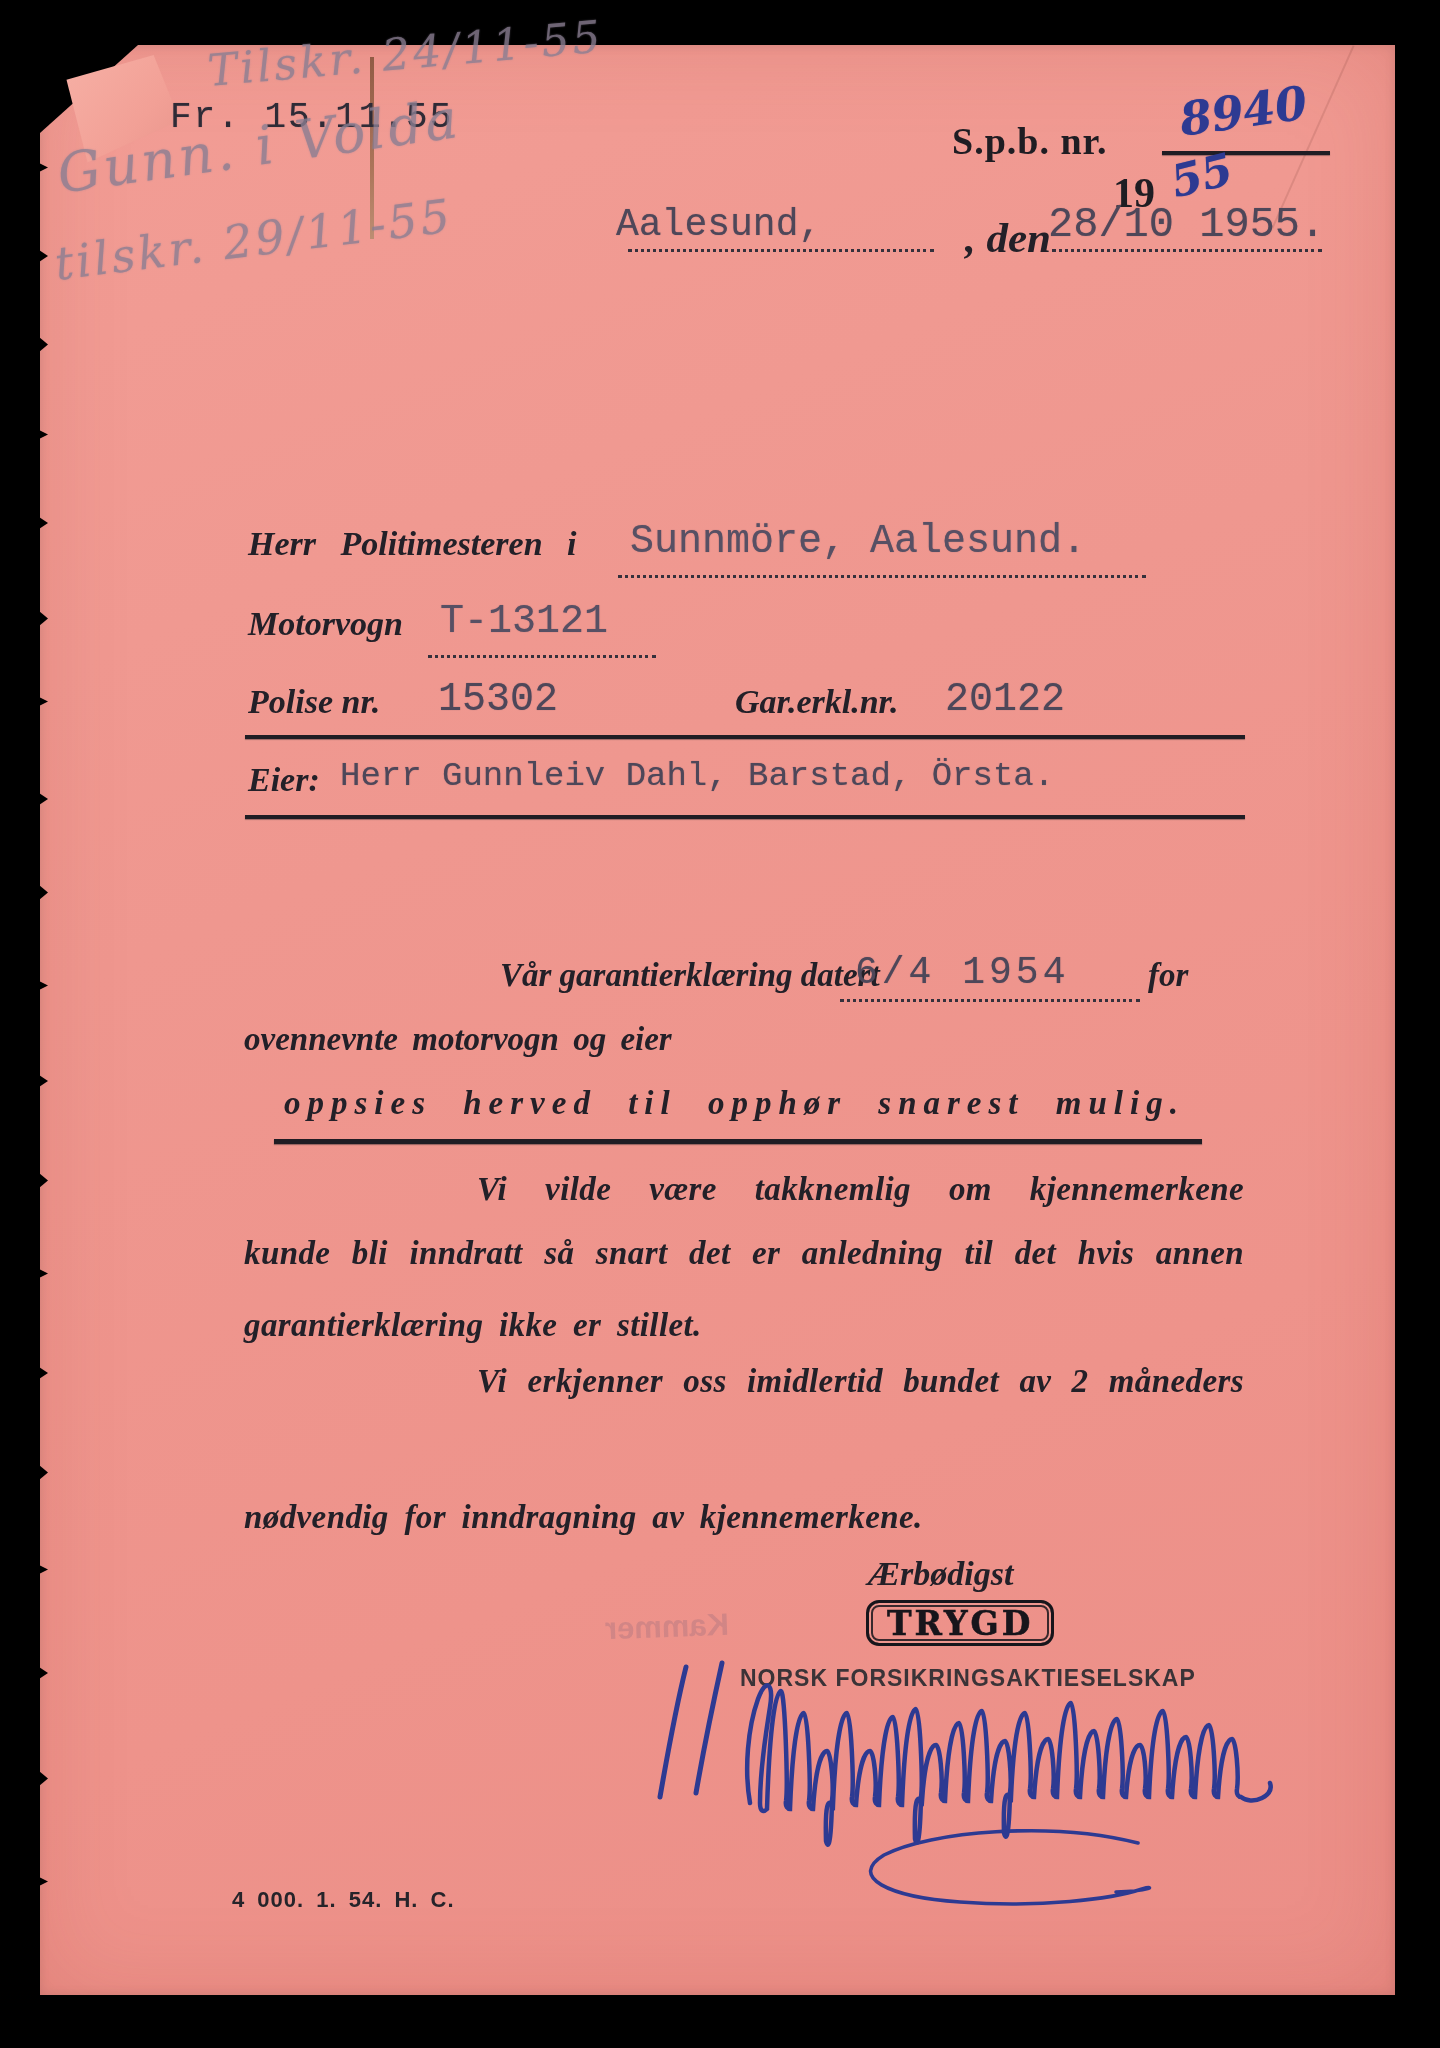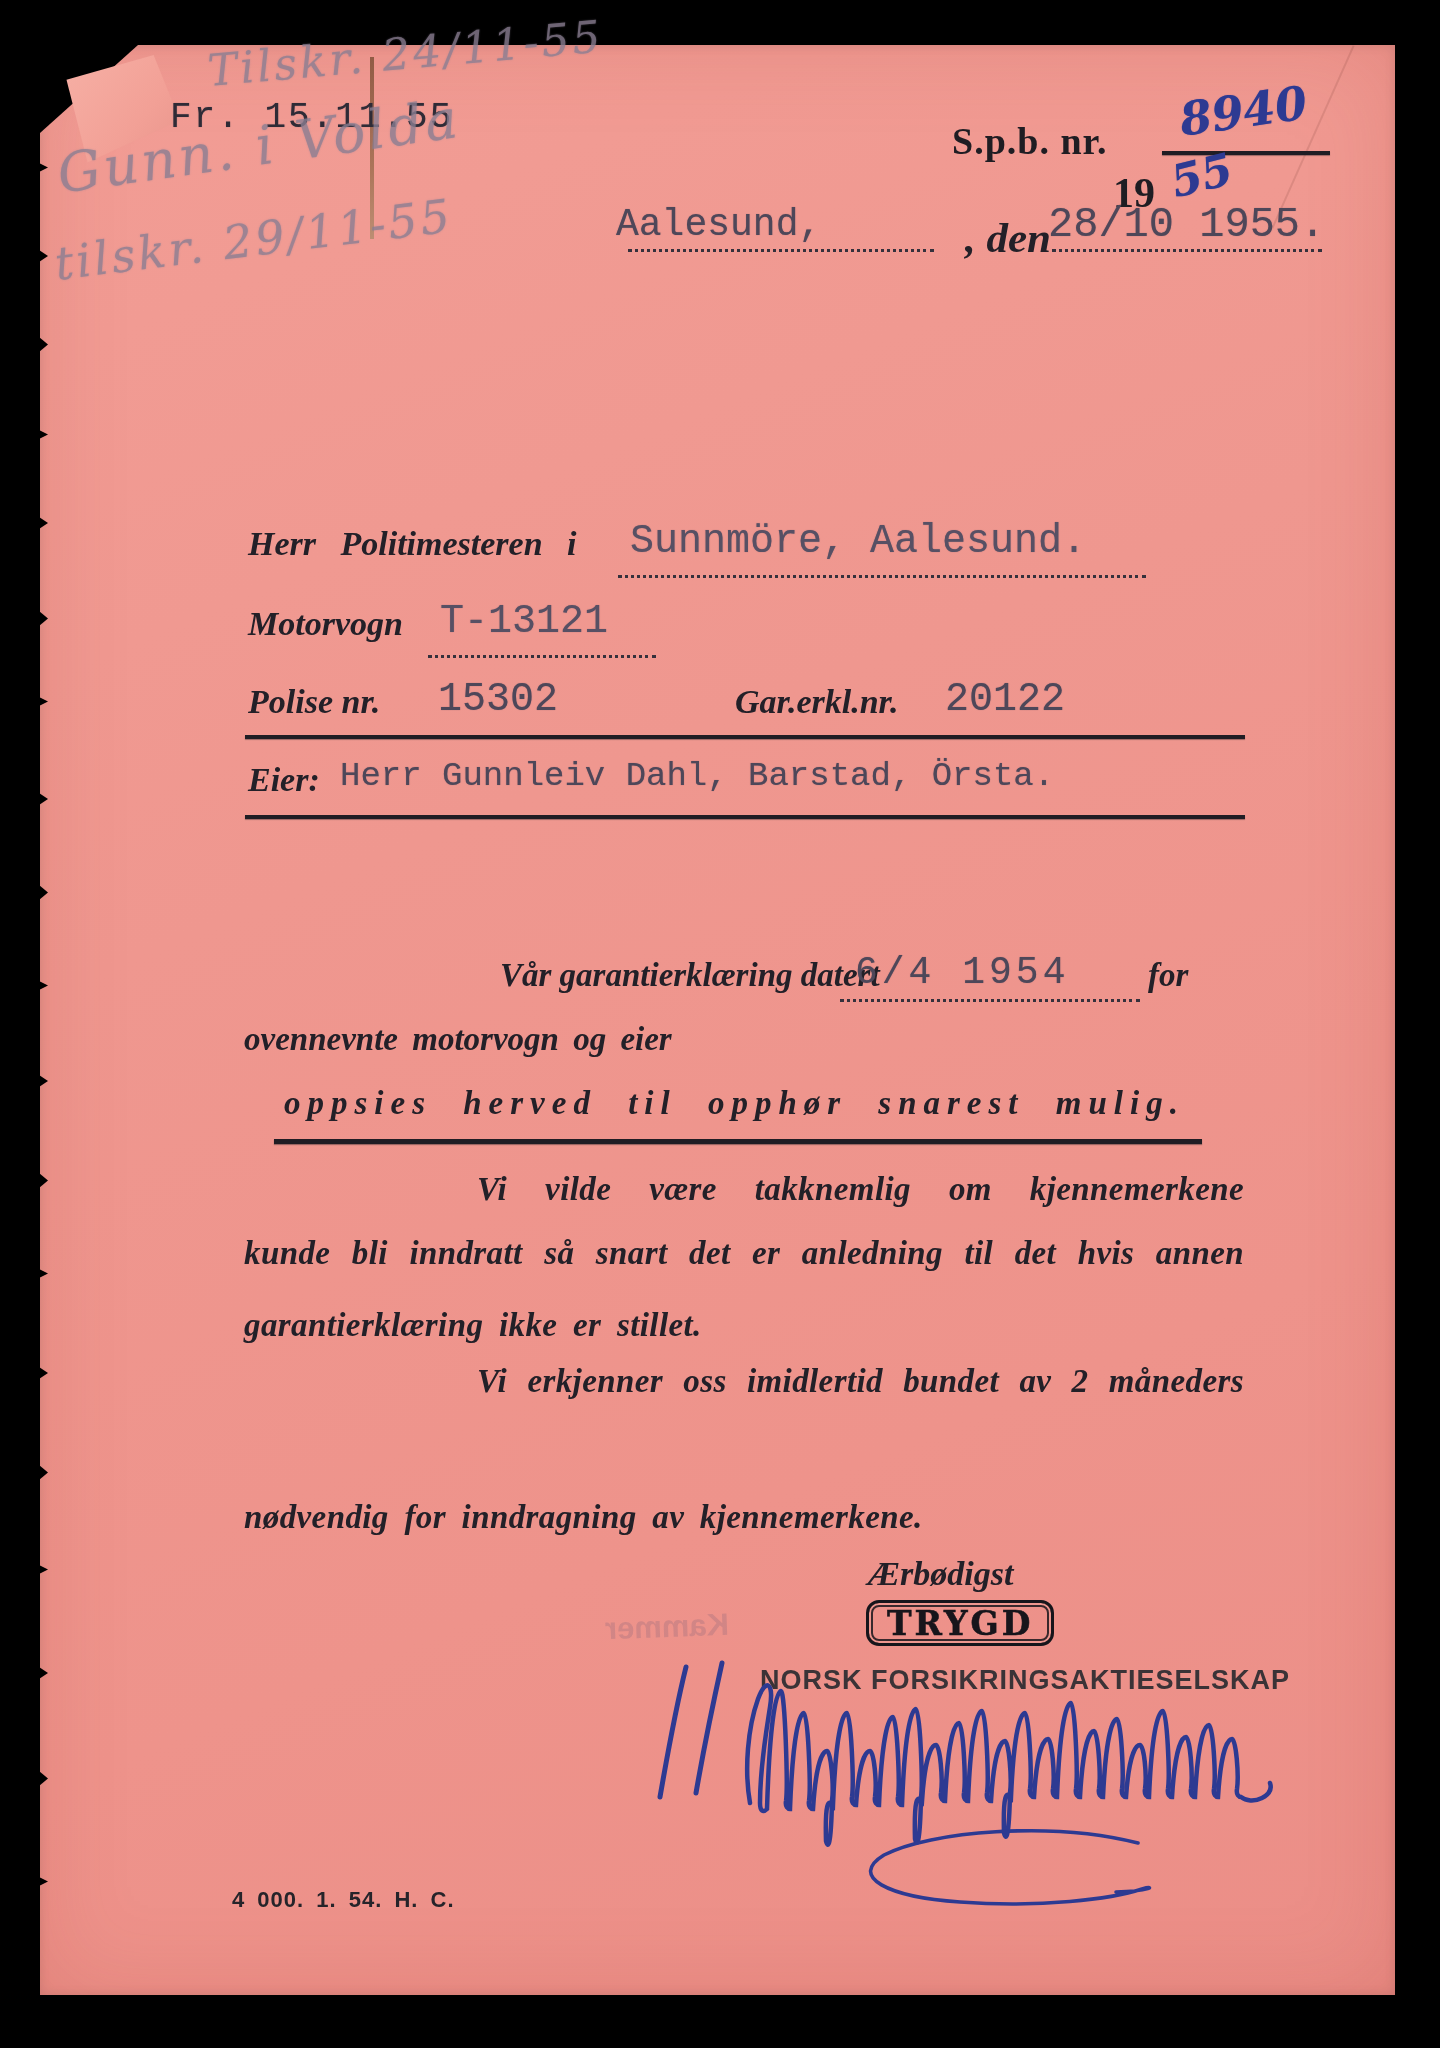--- a/index.html
+++ b/index.html
@@ -39,22 +39,22 @@
         text-align:justify;text-align-last:justify;letter-spacing:.4px;}
   .jline.indent{padding-left:233px;width:767px;}
   .jline.last{text-align-last:left;word-spacing:7px;margin-top:8px;}
   .spaced{letter-spacing:7px;word-spacing:16px;}
   .trygd{position:absolute;left:826px;top:1555px;height:40px;border:3px solid #17151b;
         border-radius:13px;padding:0 18px;display:flex;align-items:center;
         box-shadow:inset 0 0 0 2px #ef978f, inset 0 0 0 4px rgba(23,21,27,.85);}
   .trygd-text{font-family:"DejaVu Serif",serif;font-weight:bold;font-size:33px;
         letter-spacing:3px;color:#17151b;-webkit-text-stroke:.6px #17151b;}
   .stamp{position:absolute;left:700px;top:1620px;font-family:"Liberation Sans",sans-serif;
-        font-size:27px;font-weight:bold;letter-spacing:1px;color:#2c2c31;white-space:nowrap;
-        opacity:.92;margin-left:20px;}
+        font-size:23px;font-weight:bold;letter-spacing:1px;color:#2c2c31;white-space:nowrap;
+        opacity:.92;}
   .bleed{position:absolute;left:565px;top:1564px;font-family:"Liberation Sans",sans-serif;
         font-size:31px;font-weight:bold;color:rgba(70,70,110,.17);transform:scaleX(-1) rotate(2deg);
         white-space:nowrap;}
   .imprint{position:absolute;left:192px;top:1842px;font-family:"Liberation Sans",sans-serif;
         font-size:22px;font-weight:bold;letter-spacing:1px;word-spacing:5px;color:#26242a;}
   #sig-svg{position:absolute;left:560px;top:1590px;}
 </style>
 </head>
 <body>
 

